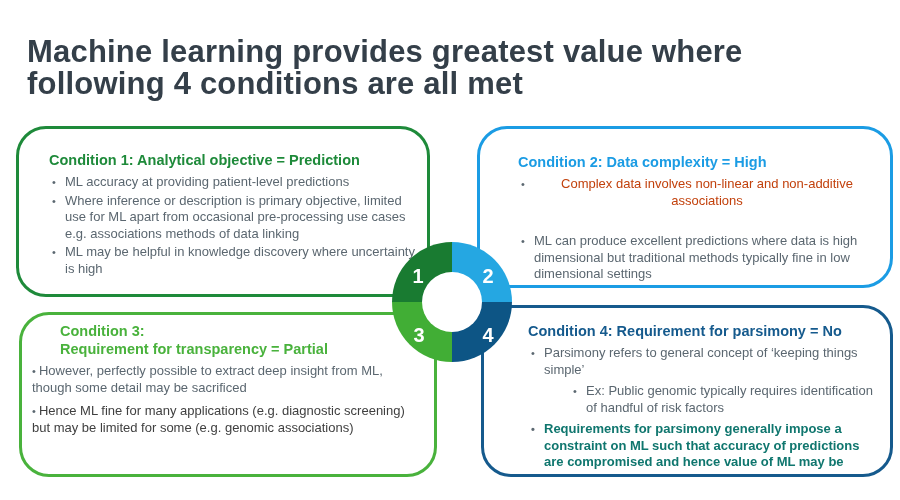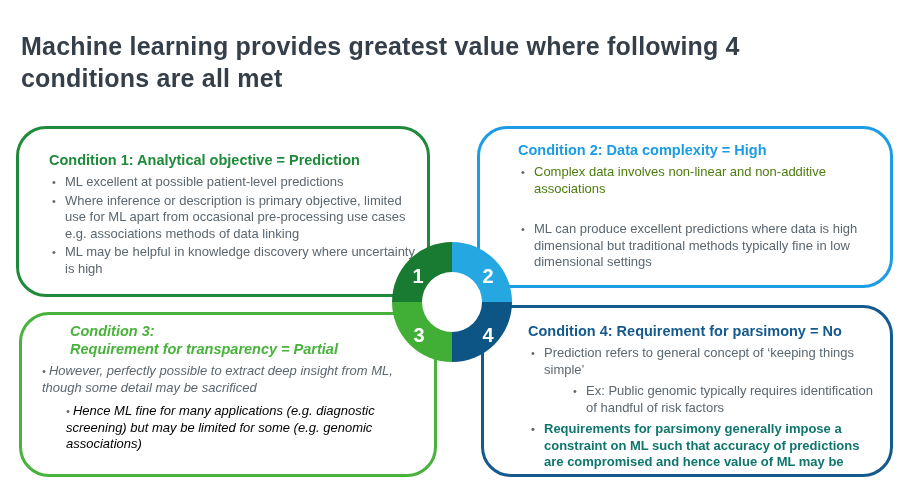--- a/index.html
+++ b/index.html
@@ -1,35 +1,35 @@
 <!DOCTYPE html>
 <html><head>
 <meta charset="utf-8">
 <style>
   html,body{margin:0;padding:0;background:#fff;}
   .stage{
     position:relative;width:900px;height:500px;background:#ffffff;
     font-family:"Liberation Sans",sans-serif;overflow:hidden;
   }
   .page-title{
-    position:absolute;left:13px;top:22px;width:834px;margin:8px;
-    font-size:25px;line-height:32px;font-weight:bold;letter-spacing:0.2px;
+    position:absolute;left:13px;top:22px;width:834px;margin:14px;
+    font-size:31px;line-height:32px;font-weight:bold;letter-spacing:0.2px;
   }
   .cond-box{
     position:absolute;border:3px solid;border-radius:30px;
     background:#ffffff;box-sizing:border-box;
   }
   .c1{left:16px;top:126px;width:414px;height:171px;}
   .c2{left:477px;top:126px;width:416px;height:162px;}
   .c3{left:19px;top:312px;width:418px;height:165px;}
   .c4{left:481px;top:305px;width:412px;height:172px;}
   .pad{height:100%;box-sizing:border-box;overflow:hidden;}
   .c1 .pad{padding:22px 12px 0 30px;}
-  .c2 .pad{padding:12px 10px 0 38px;}
-  .c3 .pad{padding:7px 10px 0 20px;font-style:italic;}
+  .c2 .pad{padding:24px 10px 0 38px;}
+  .c3 .pad{padding:7px 10px 0 10px;}
   .c4 .pad{padding:14px 10px 0 44px;}
   .box-heading{
     font-weight:bold;font-size:14.5px;line-height:18px;
     white-space:pre-line;margin:0 0 5px 0;
   }
   .c3 .box-heading{margin-left:28px;}
   .bullet{
     position:relative;font-size:13px;line-height:16.5px;color:#5b6770;
     padding-left:16px;
   }
@@ -64,53 +64,53 @@
 <body>
 
 <div class="stage">
 
   <h1 class="page-title" style="color: rgb(52, 63, 73);">Machine learning provides greatest value where following 4 conditions are all met</h1>
 
   <div class="cond-box c1" style="border-color: rgb(30, 138, 58);">
     <div class="pad">
       <p class="box-heading" style="color: rgb(30, 138, 58);">Condition 1: Analytical objective = Prediction</p>
       <div class="bullets">
-          <div class="bullet" style="color: rgb(91, 103, 112);">ML excellent at possible patient-level predictions</div>
+          <div class="bullet" style="color: rgb(91, 103, 112);">ML accuracy at providing patient-level predictions</div>
           <div class="bullet" style="color: rgb(91, 103, 112);">Where inference or description is primary objective, limited use for ML apart from occasional pre-processing use cases e.g. associations methods of data linking</div>
           <div class="bullet" style="color: rgb(91, 103, 112);">ML may be helpful in knowledge discovery where uncertainty is high</div>
         </div>
     </div>
   </div>
 
   <div class="cond-box c2" style="border-color: rgb(27, 156, 228);">
     <div class="pad">
       <p class="box-heading" style="color: rgb(27, 156, 228);">Condition 2: Data complexity = High</p>
       <div class="bullets">
-          <div class="bullet" style="color: #4d7c0f;">Complex data involves non-linear and non-additive associations</div>
+          <div class="bullet" style="color: #c2410c; text-align: center;">Complex data involves non-linear and non-additive associations</div>
           <div class="bullet" style="color: rgb(91, 103, 112); margin-top: 24px;">ML can produce excellent predictions where data is high dimensional but traditional methods typically fine in low dimensional settings</div>
         </div>
     </div>
   </div>
 
   <div class="cond-box c3" style="border-color: rgb(73, 178, 60);">
     <div class="pad">
       <p class="box-heading" style="color: rgb(73, 178, 60);">Condition 3:
 Requirement for transparency = Partial</p>
       <div class="bullets">
           <div class="bullet" style="color: rgb(91, 103, 112);">However, perfectly possible to extract deep insight from ML, though some detail may be sacrificed</div>
-          <div class="bullet" style="color: #000000; margin-left: 24px;">Hence ML fine for many applications (e.g. diagnostic screening) but may be limited for some (e.g. genomic associations)</div>
+          <div class="bullet" style="color: #404040;">Hence ML fine for many applications (e.g. diagnostic screening) but may be limited for some (e.g. genomic associations)</div>
         </div>
     </div>
   </div>
 
   <div class="cond-box c4" style="border-color: rgb(21, 90, 141);">
     <div class="pad">
       <p class="box-heading" style="color: rgb(21, 90, 141);">Condition 4: Requirement for parsimony = No</p>
       <div class="bullets">
-          <div class="bullet" style="color: rgb(91, 103, 112);">Prediction refers to general concept of ‘keeping things simple’</div>
+          <div class="bullet" style="color: rgb(91, 103, 112);">Parsimony refers to general concept of ‘keeping things simple’</div>
           <div class="bullet l2" style="color: rgb(91, 103, 112);">Ex: Public genomic typically requires identification of handful of risk factors</div>
           <div class="bullet" style="color: #0f766e; font-weight: bold;">Requirements for parsimony generally impose a constraint on ML such that accuracy of predictions are compromised and hence value of ML may be questioned</div>
         </div>
     </div>
   </div>
 
   <div class="donut" style="background: conic-gradient(rgb(37, 167, 226) 0deg, rgb(37, 167, 226) 90deg, rgb(13, 85, 133) 90deg, rgb(13, 85, 133) 180deg, rgb(65, 174, 53) 180deg, rgb(65, 174, 53) 270deg, rgb(25, 123, 49) 270deg, rgb(25, 123, 49) 360deg);">
     <span class="dnum pos-tl">1</span>
     <span class="dnum pos-tr">2</span>
     <span class="dnum pos-bl">3</span>

